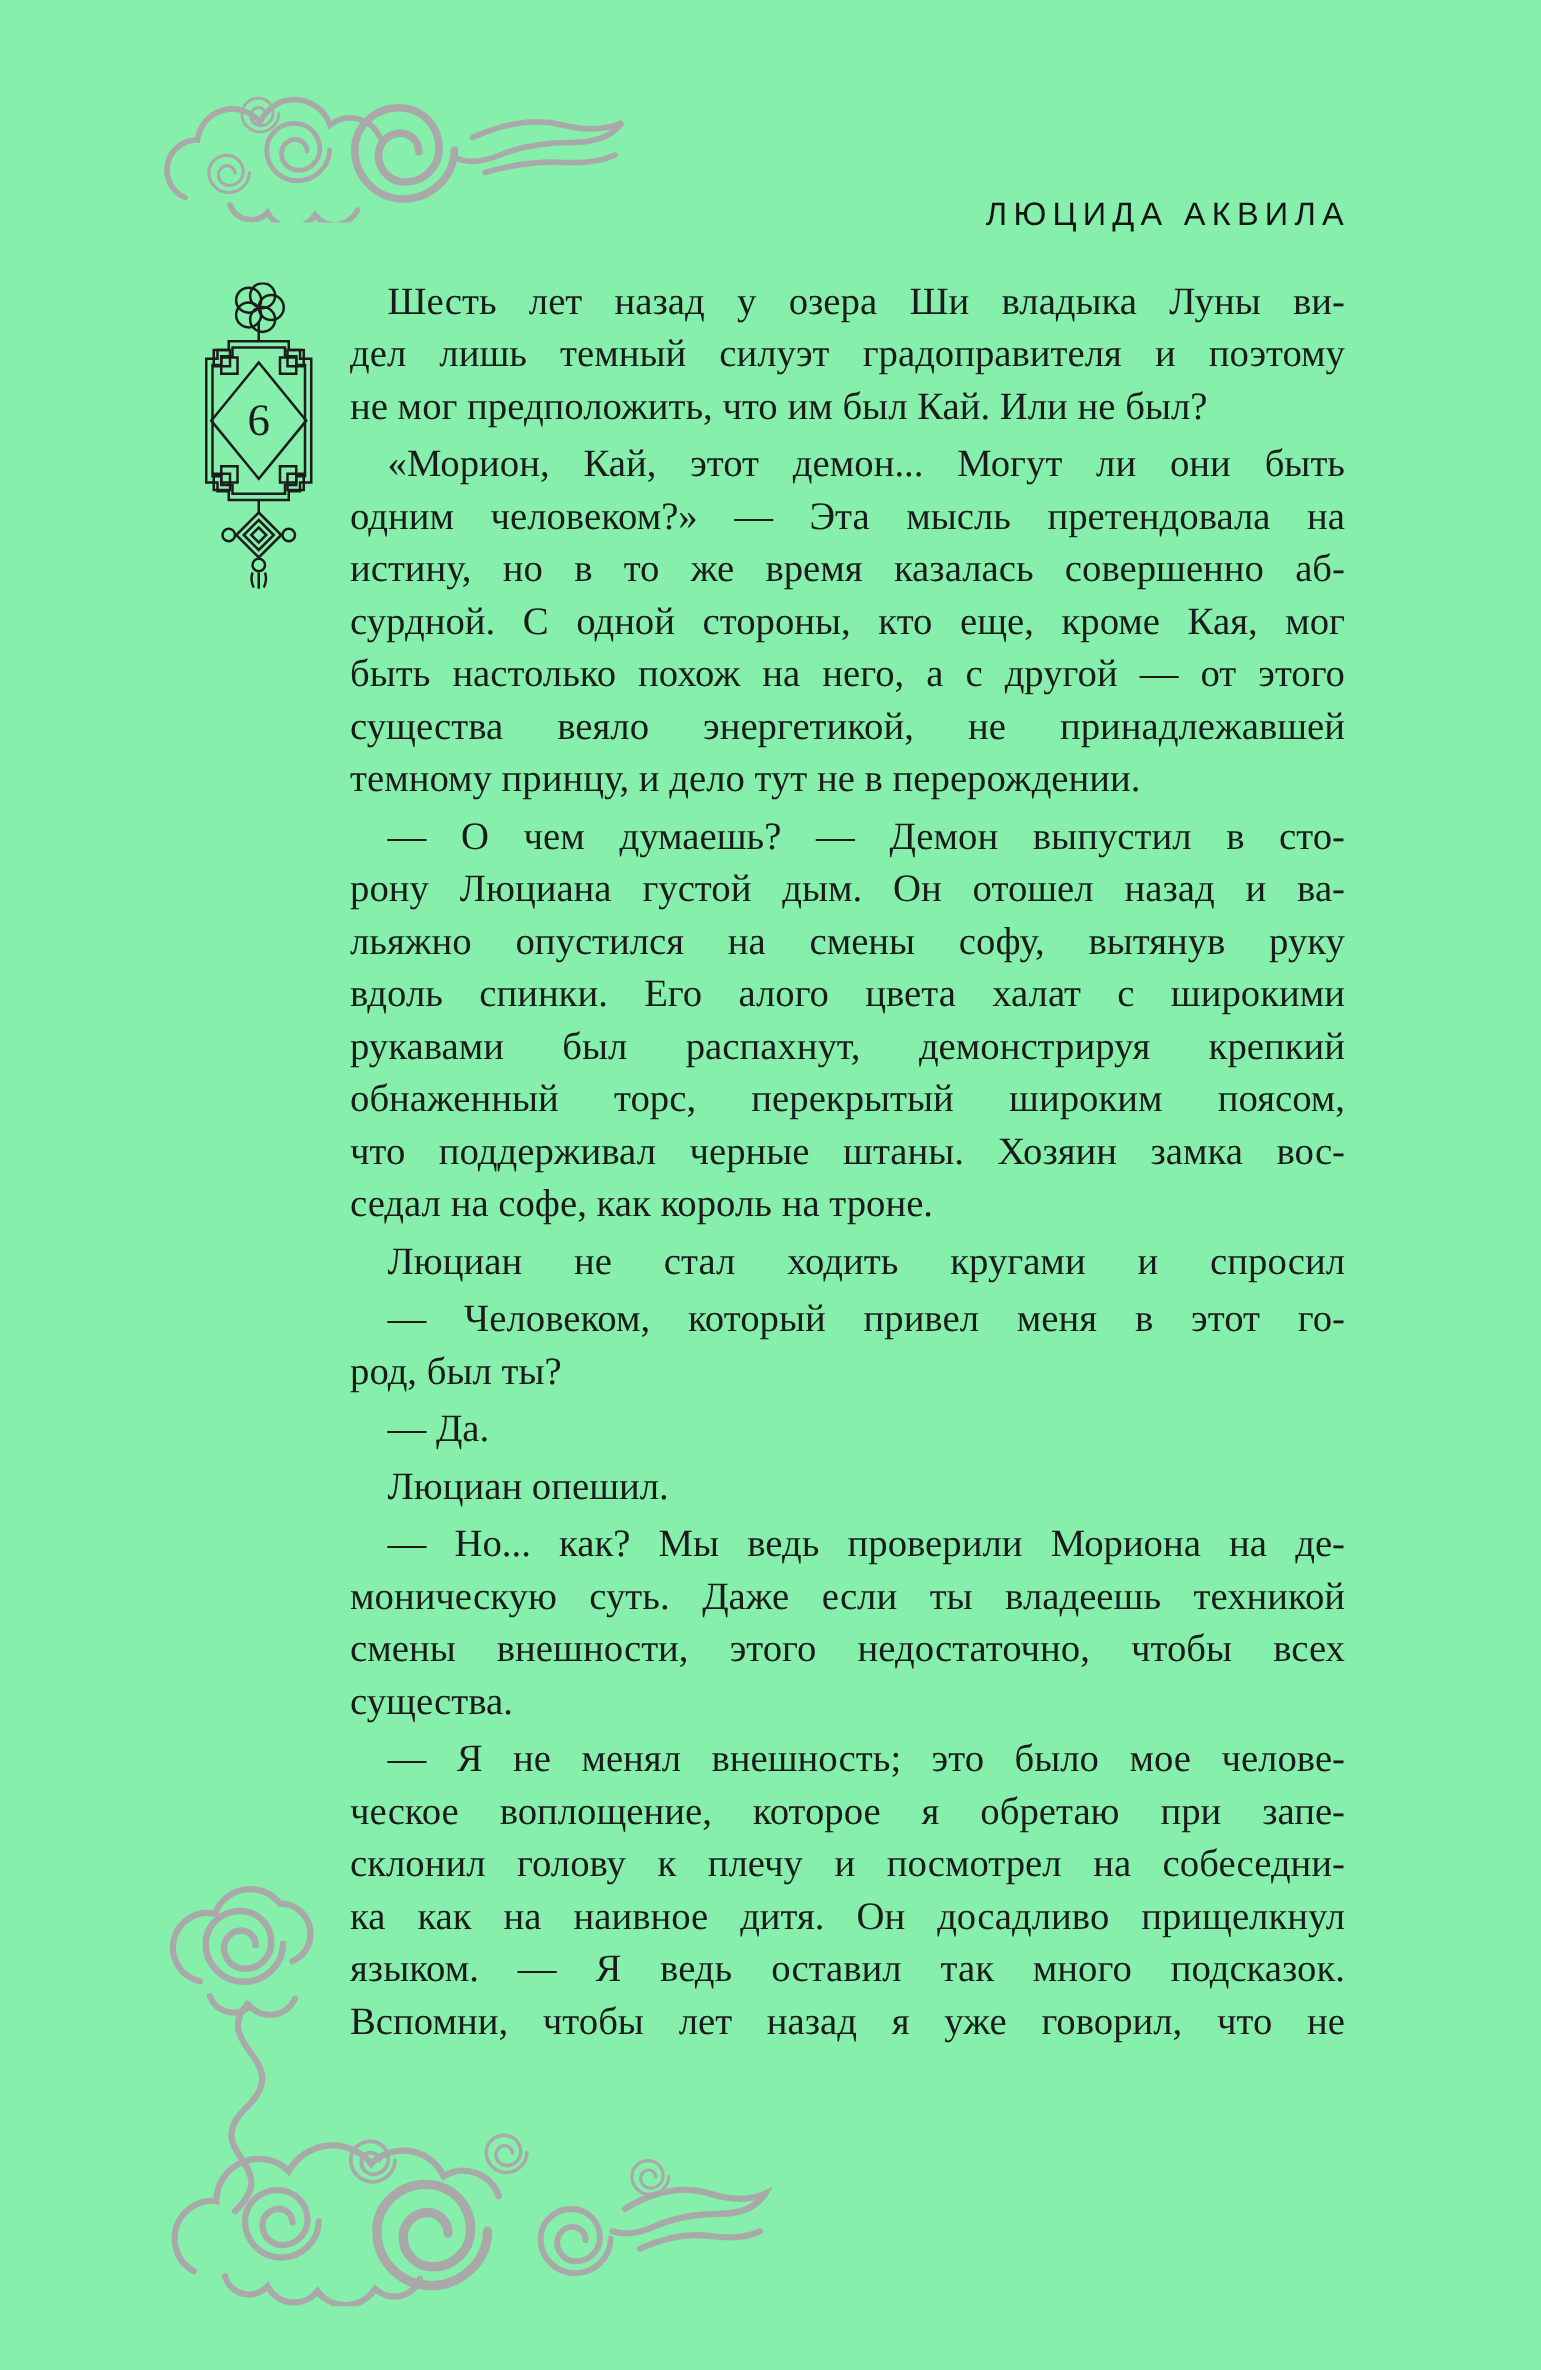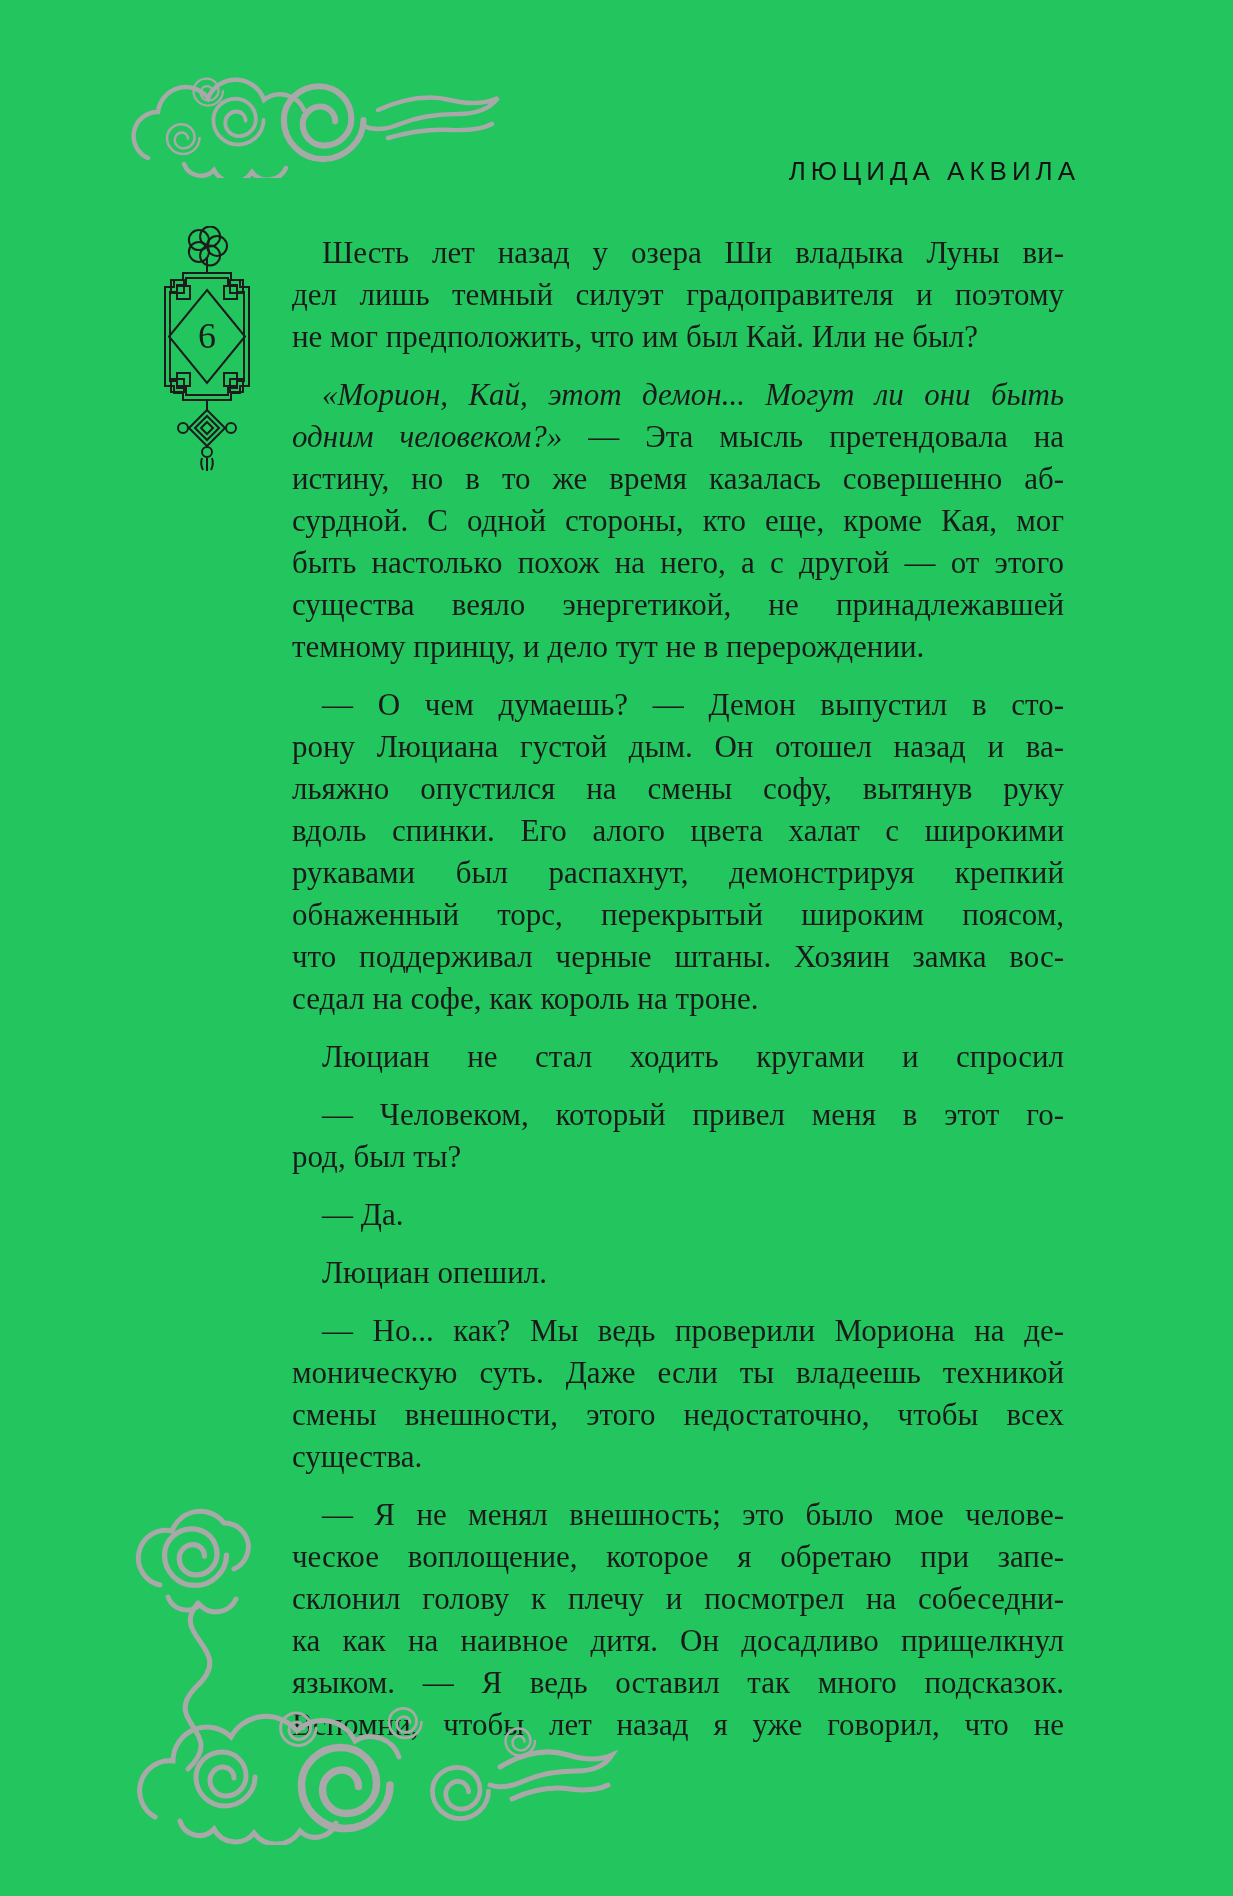--- a/index.html
+++ b/index.html
@@ -1,28 +1,28 @@
 <!DOCTYPE html>
 <html><head>
 <meta charset="utf-8">
 <style>
   html,body{margin:0;padding:0;background:#fff;}
-  .page{position:relative;width:1233px;height:1896px;background:#22c55e;overflow:hidden;
+  .page{position:relative;width:1233px;height:1896px;background:#86efac;overflow:hidden;
         font-family:"Liberation Serif","DejaVu Serif",serif;color:#1b1b1b;}
   .running-header{position:absolute;top:156px;right:153px;
         font-family:"Liberation Sans","DejaVu Sans",sans-serif;
         font-size:26px;font-weight:400;letter-spacing:5px;color:#141414;white-space:nowrap;}
   .text-column{position:absolute;left:276px;top:216px;width:804px;}
-  .para{margin:16px;padding:0;}
+  .para{margin:4px;padding:0;}
   .line{height:42px;line-height:42px;font-size:31px;
         text-align:justify;text-align-last:justify;overflow:hidden;}
   .line.last{text-align-last:left;}
   .line.first{text-indent:30px;}
   .seg{white-space:pre-wrap;}
-  .it{font-style:italic;}
+  .it{}
   .orn{position:absolute;}
   svg{display:block;}
 </style>
 </head>
 <body>
 
 <div class="page">
 
   <svg class="orn" style="left:88px;top:58px;width:420px;height:120px" viewBox="0 0 420 120">
     <defs>

